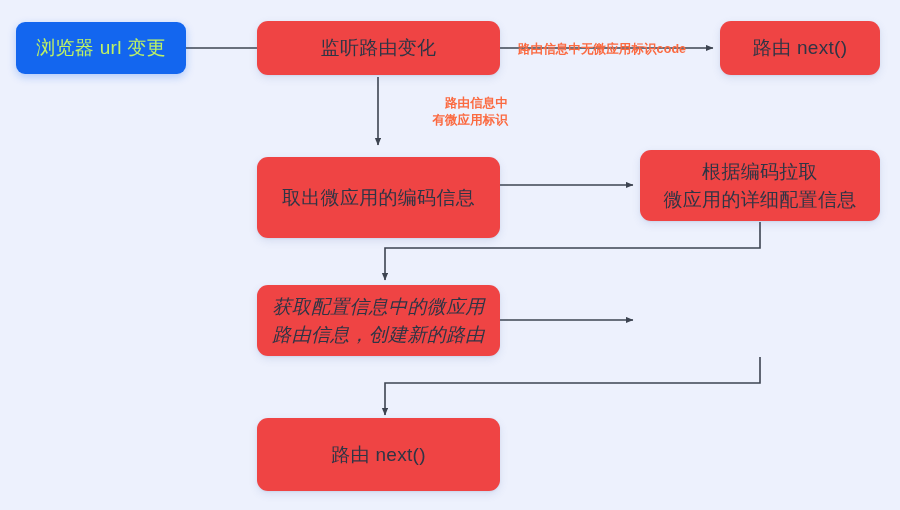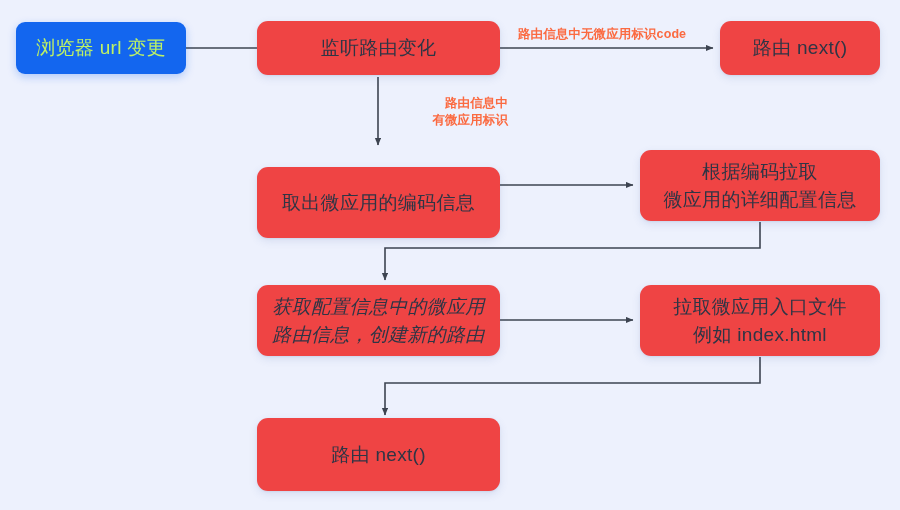--- a/index.html
+++ b/index.html
@@ -101,41 +101,37 @@
   </div>
 
   <div class="node" style="left:257px; top:21px; width:243px; height:54px;">
     <span class="node-text">监听路由变化</span>
   </div>
 
   <div class="node" style="left:720px; top:21px; width:160px; height:54px;">
     <span class="node-text">路由 next()</span>
   </div>
 
-  <div class="node" style="left:257px; top:167px; width:243px; height:71px;">
+  <div class="node" style="left:257px; top:157px; width:243px; height:81px;">
     <span class="node-text">取出微应用的编码信息</span>
   </div>
 
   <div class="node" style="left:640px; top:150px; width:240px; height:71px;">
     <span class="node-text">根据编码拉取
 微应用的详细配置信息</span>
   </div>
 
   <div class="node" style="left:257px; top:285px; width:243px; height:71px;font-style:italic;">
     <span class="node-text">获取配置信息中的微应用
 路由信息，创建新的路由</span>
   </div>
 
-  <div class="node" style="left:640px; top:285px; width:240px; height:71px;">
-    <span class="node-text">拉取微应用入口文件
-例如 index.html</span>
-  </div>
 
   <div class="node" style="left:257px; top:418px; width:243px; height:73px;">
     <span class="node-text">路由 next()</span>
   </div>
 
-  <div class="edge-label" style="left:518px; top:26px;">路由信息中无微应用标识code</div>
+  <div class="edge-label" style="left:518px; top:41px;">路由信息中无微应用标识code</div>
 
   <div class="edge-label center" style="left:404px; top:95px; width:104px;">路由信息中
 有微应用标识</div>
 
 </div>
 
 </body></html>

